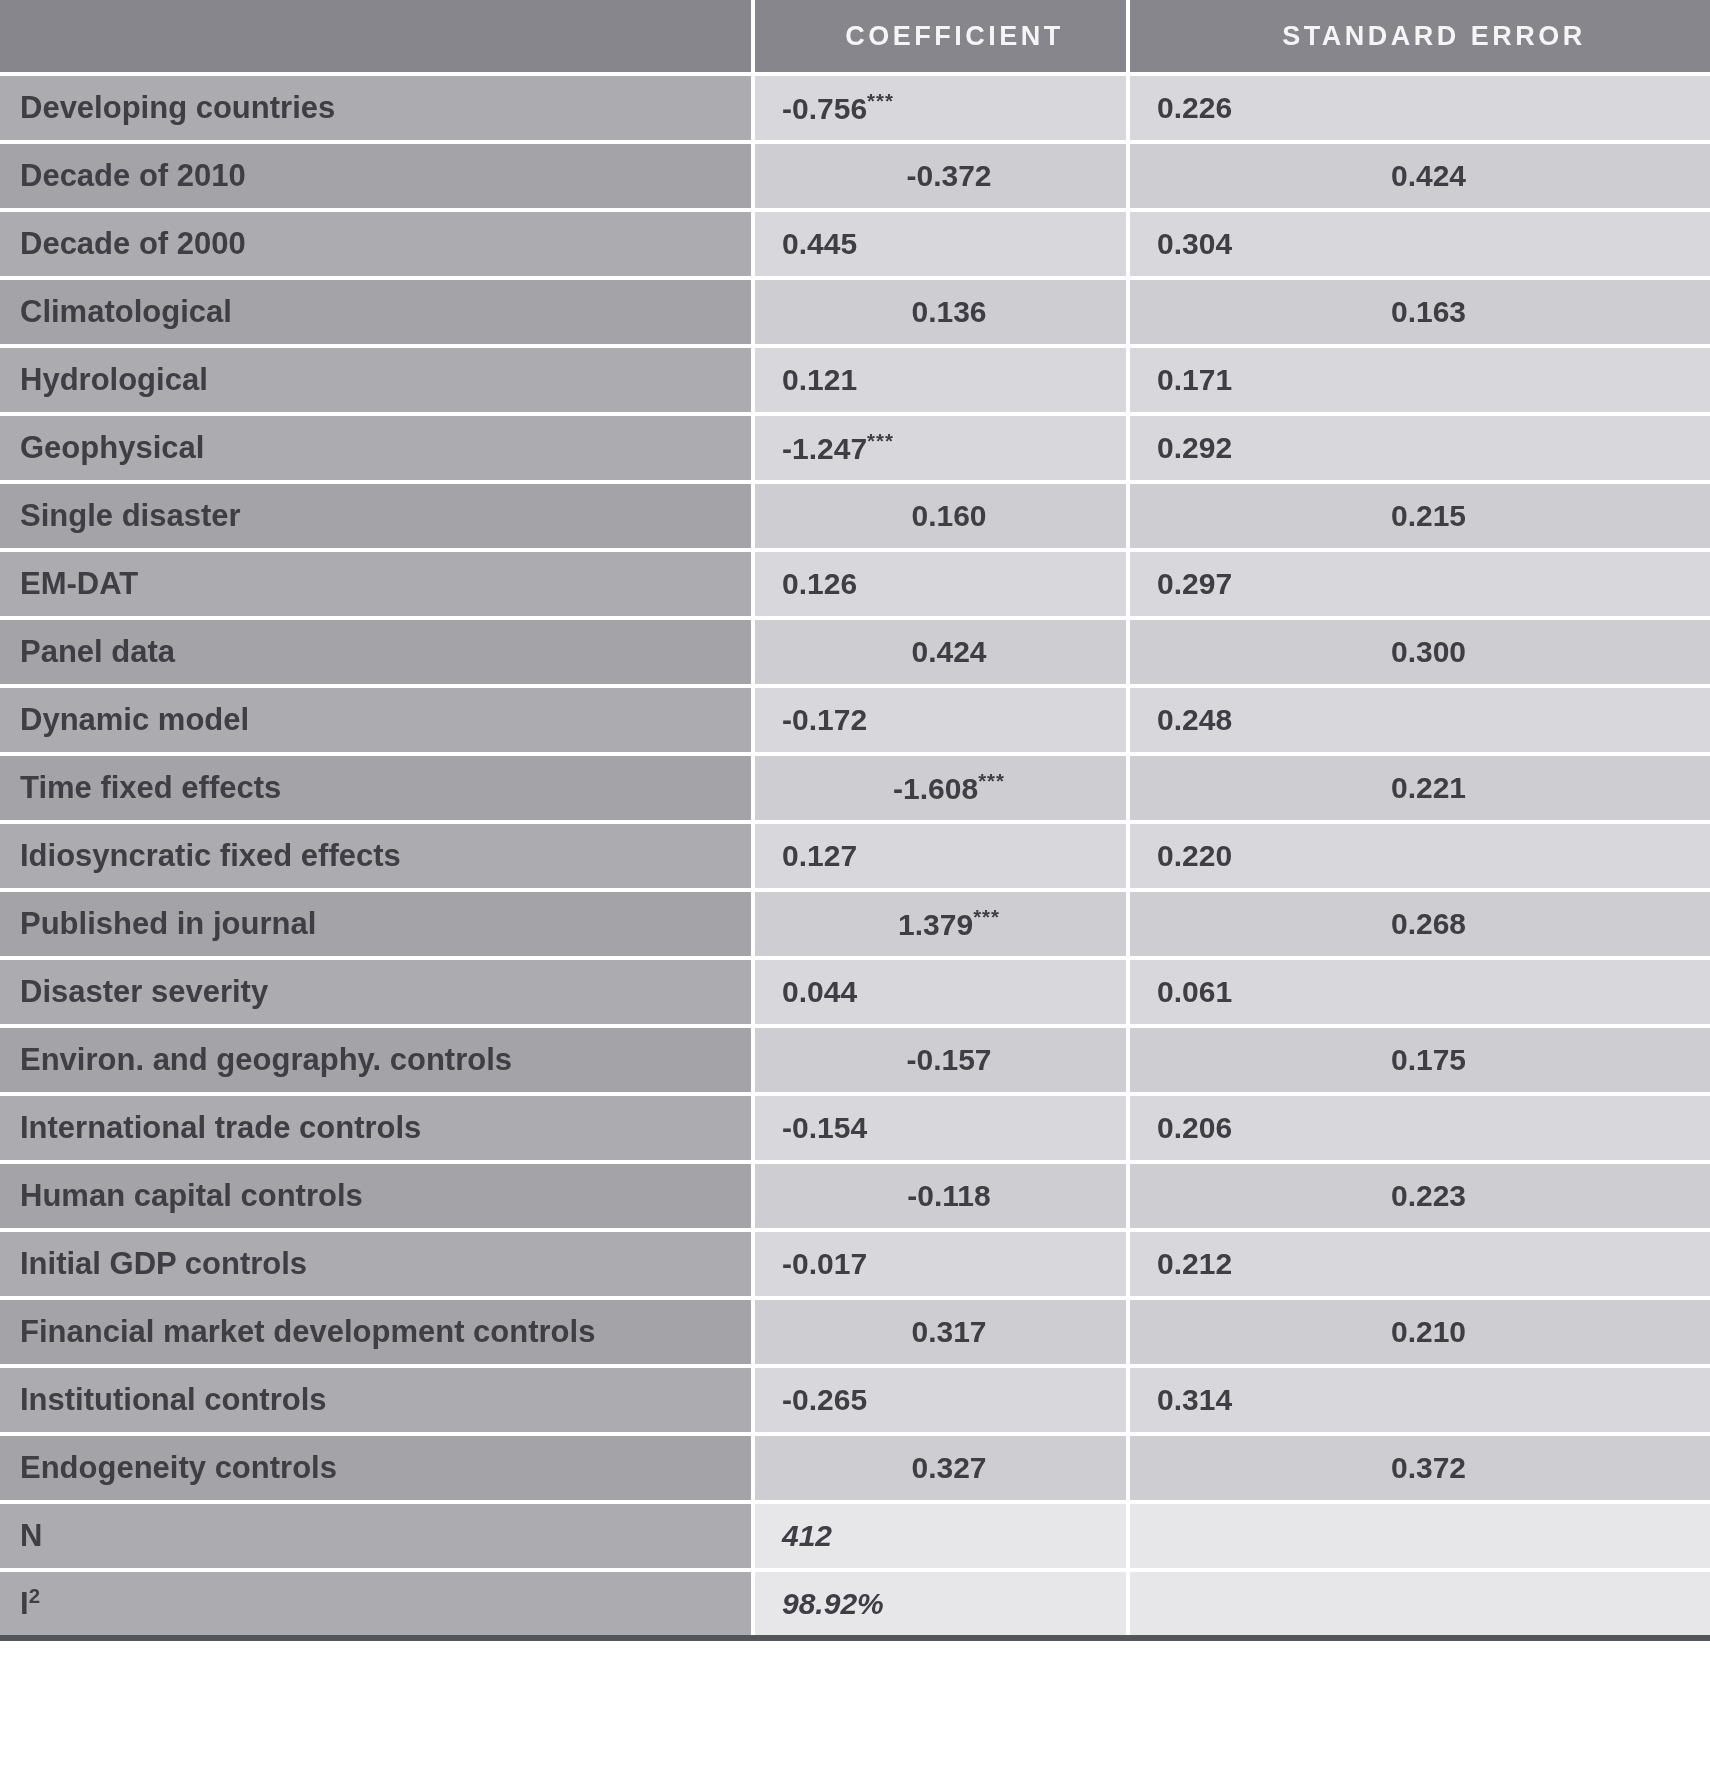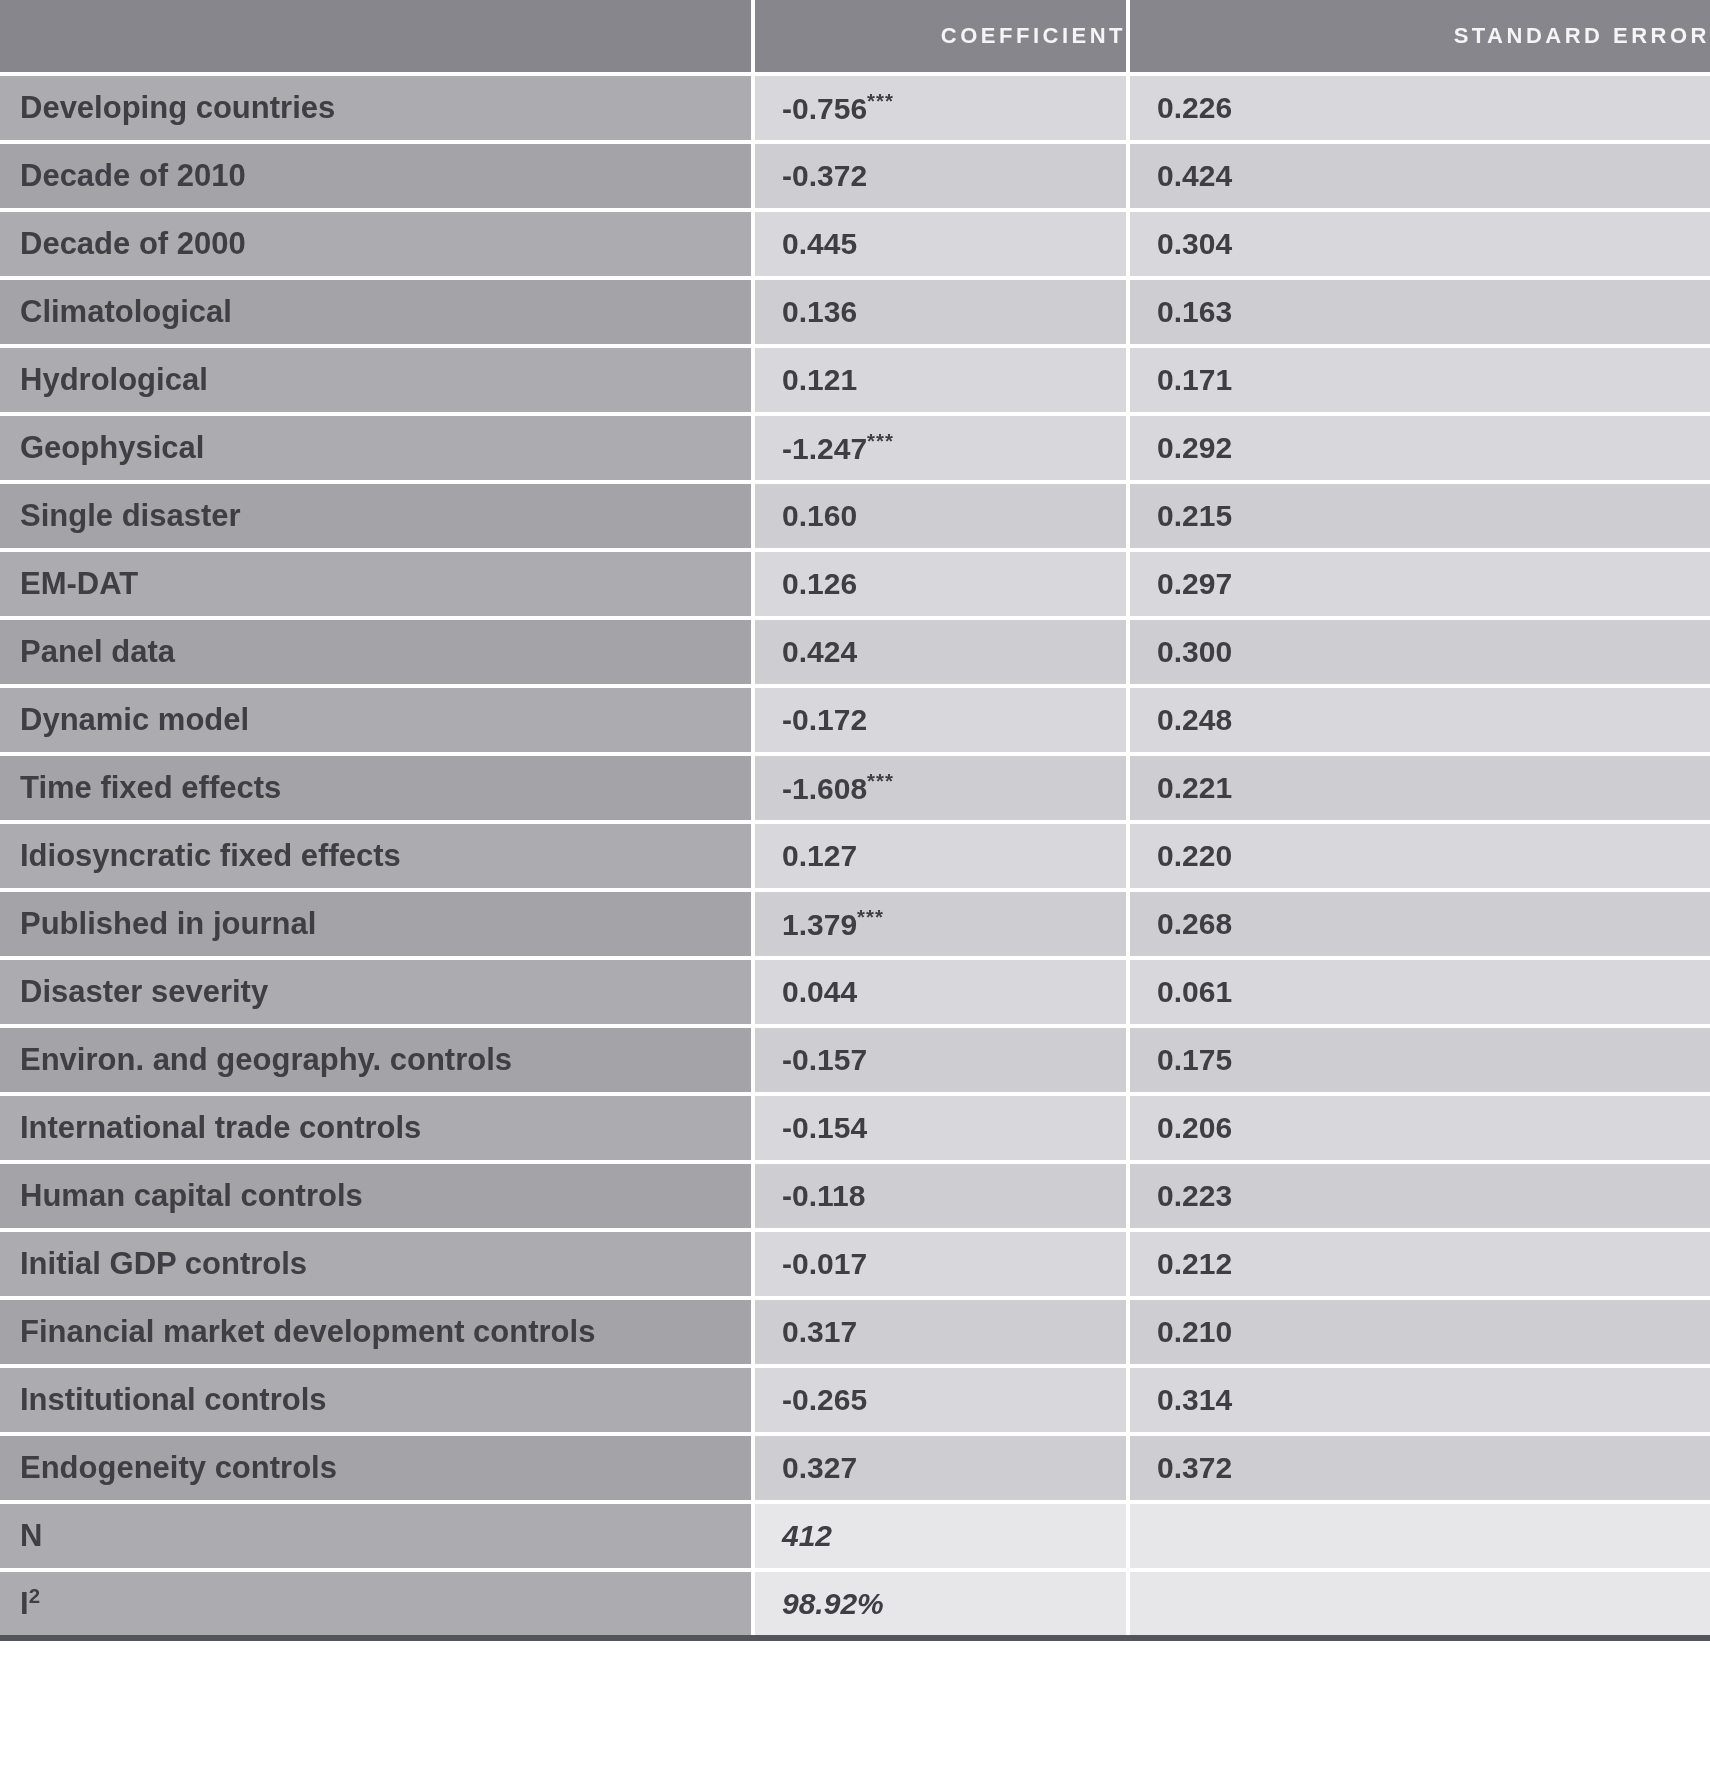--- a/index.html
+++ b/index.html
@@ -41,24 +41,24 @@
   }
   th:first-child, td:first-child { border-left: none; }
   th:last-child,  td:last-child  { border-right: none; }
   thead th { border-top: none; }
   tbody tr:last-child td { border-bottom: none; }
 
   thead th {
     height: 74px;
     background: var(--header-bg);
     color: var(--header-text);
-    font-size: 22px;
+    font-size: 27px;
     font-weight: bold;
     letter-spacing: 3.5px;
-    text-align: right;
+    text-align: center;
     padding: 0 0 0 28px;
     vertical-align: middle;
   }
 
   td {
     height: 68px;
     color: var(--text);
     font-weight: bold;
     vertical-align: middle;
   }
@@ -67,21 +67,21 @@
     padding: 0 10px 0 20px;
   }
   td.value-cell {
     font-size: 30px;
     padding: 0 10px 0 27px;
   }
 
   tr.odd  td.label-cell { background: var(--label-odd); }
   tr.even td.label-cell { background: var(--label-even); }
   tr.odd  td.value-cell { background: var(--value-odd); }
-  tr.even td.value-cell { background: var(--value-even); }
+  tr.even td.value-cell { background: var(--value-even); text-align: center; }
   tr.summary td.value-cell { background: var(--summary-value); font-style: italic; }
 
   sup.stars {
     font-size: 68%;
     vertical-align: super;
     letter-spacing: 1px;
   }
   sup.idx {
     font-size: 66%;
     vertical-align: super;

